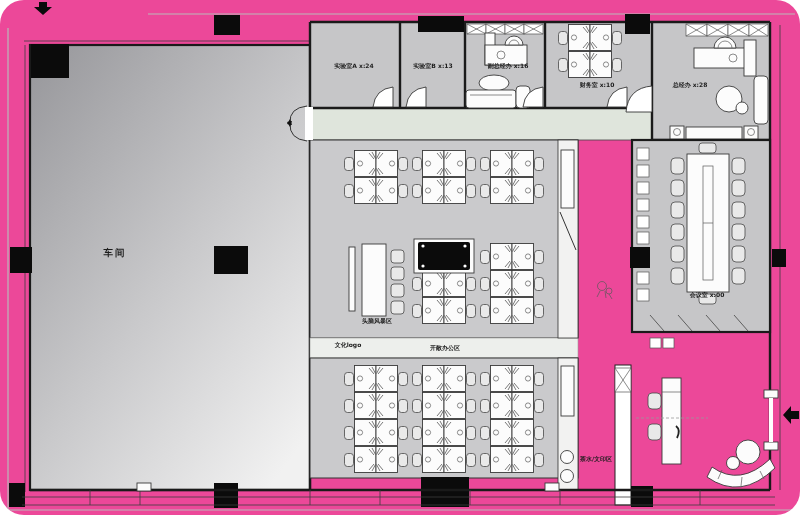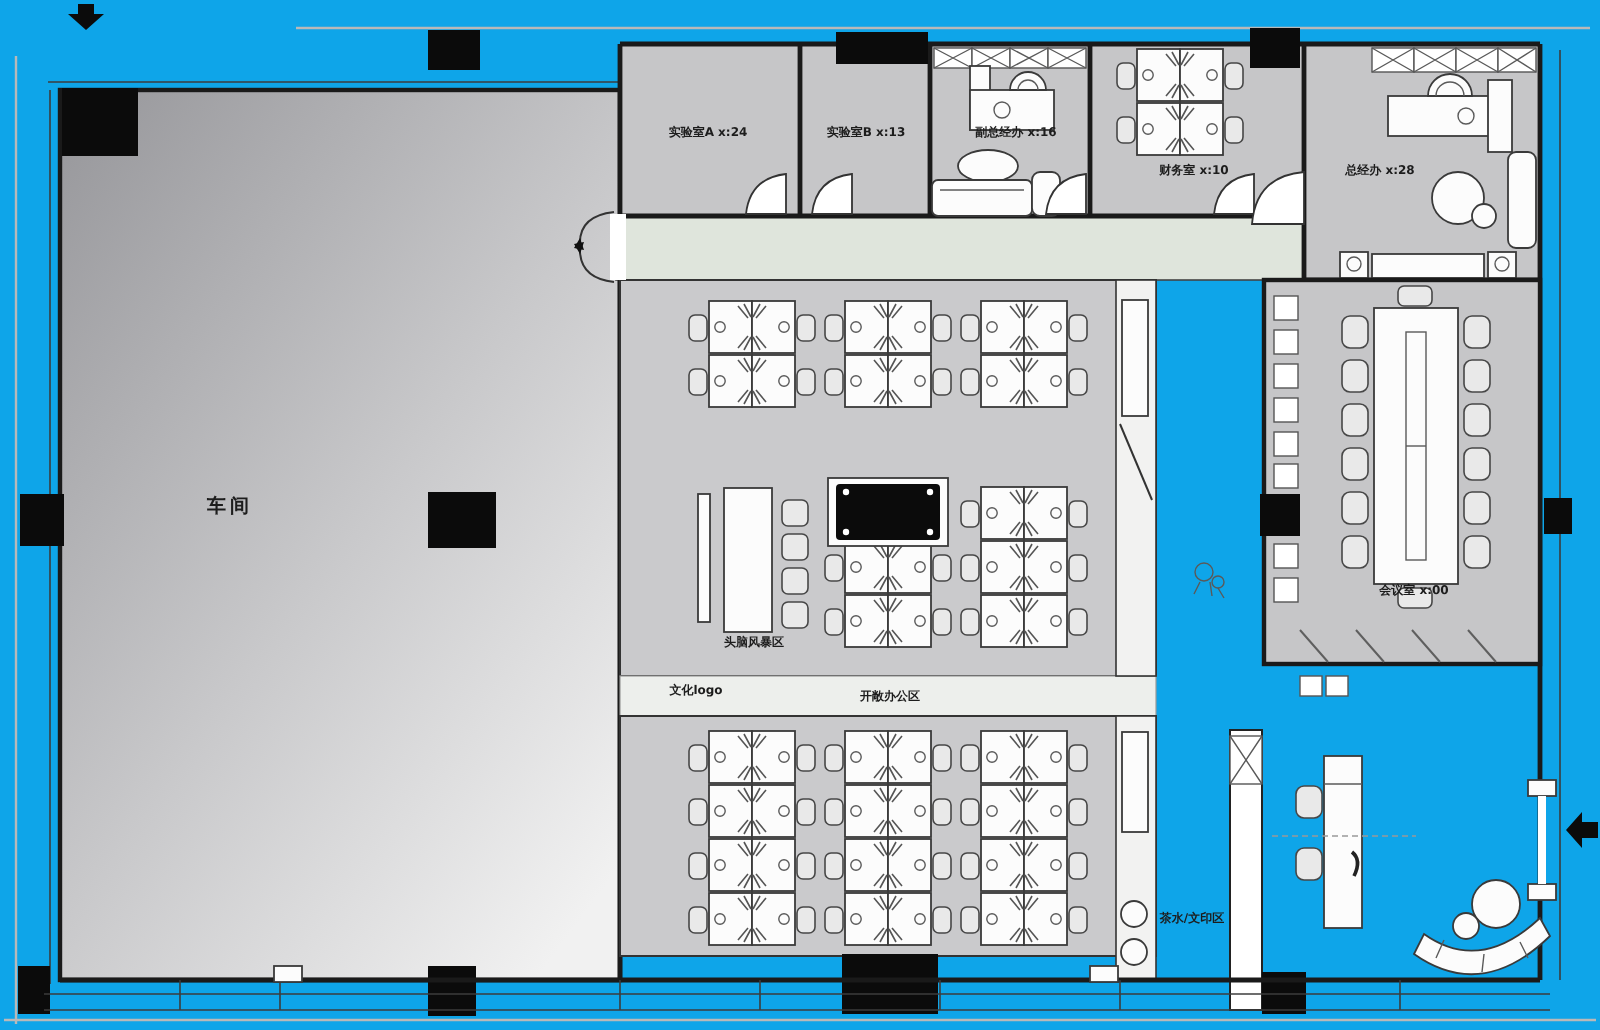--- a/index.html
+++ b/index.html
@@ -1,17 +1,17 @@
 <!DOCTYPE html>
 <html><head>
 <meta charset="utf-8">
 <style>
   html,body{margin:0;padding:0;background:#ffffff;}
-  #stage{position:relative;width:800px;height:515px;background:#0ea5e9;overflow:hidden;
-         font-family:"DejaVu Sans",sans-serif;}
+  #stage{position:relative;width:800px;height:515px;background:#ec4899;overflow:hidden;
+         font-family:"DejaVu Sans",sans-serif;border-radius:24px;}
   svg{display:block}
   .wall{stroke:#1a1a1a;fill:none}
   .w2{stroke-width:2.4}
   .frame{stroke:#b9b9b9;stroke-width:1.2;fill:none}
   .band{stroke:#3c3c3c;stroke-width:0.8;fill:none}
   .furn{fill:#fcfcfc;stroke:#3a3a3a;stroke-width:0.9}
   .chair{fill:#e9e9e9;stroke:#474747;stroke-width:0.8}
   .thin{stroke:#5a5a5a;stroke-width:0.7;fill:none}
   .leaf{stroke:#555;stroke-width:0.8;fill:none}
   .door{fill:#ffffff;stroke:#333;stroke-width:0.9}

